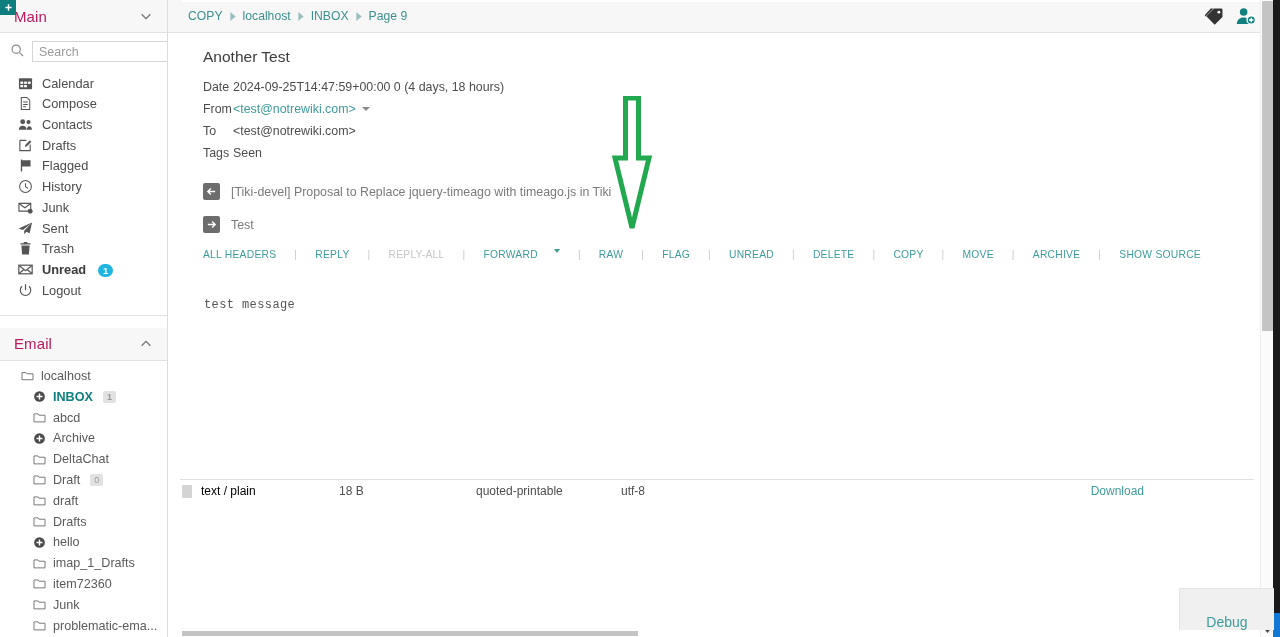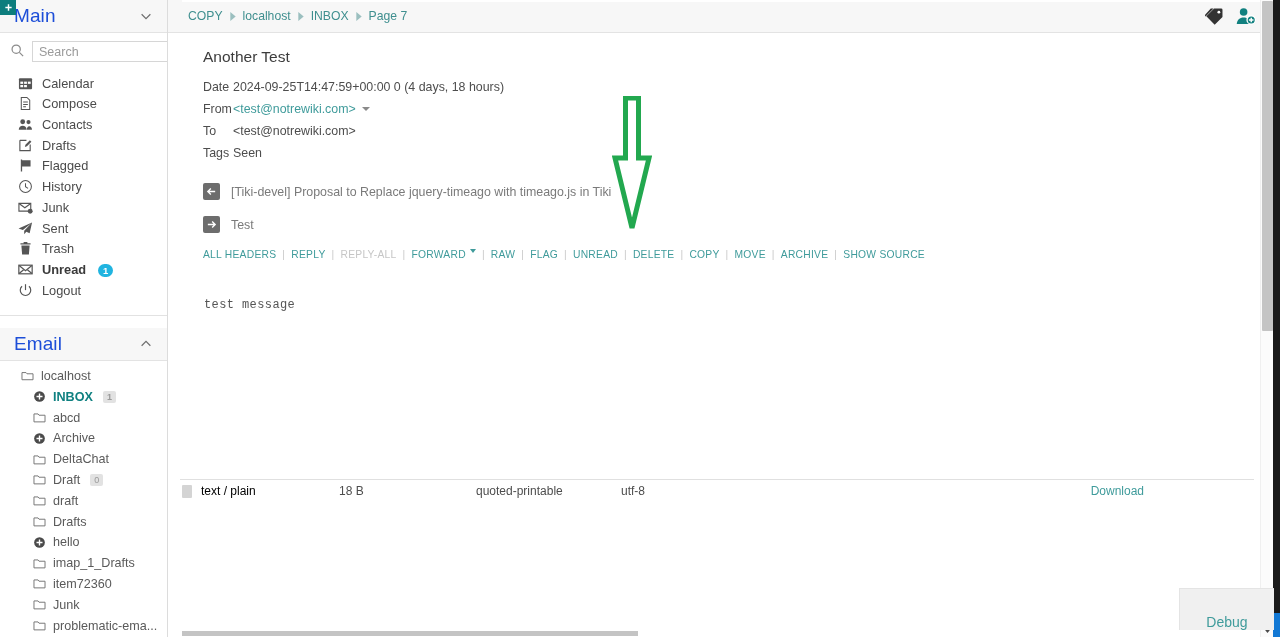--- a/index.html
+++ b/index.html
@@ -28,22 +28,22 @@
     height: 33px;
     display: flex;
     align-items: center;
     justify-content: space-between;
     padding: 0 14px 0 14px;
     background: #f7f7f7;
     border-bottom: 1px solid #e3e3e3;
     position: relative;
   }
   .panel-head .ptitle {
-    font-size: 19px;
-    color: #1d4ed8;
+    font-size: 15px;
+    color: #be185d;
     letter-spacing: .1px;
   }
   .chev { width: 14px; height: 14px; color: #6f6f6f; display:block; }
   .corner-badge {
     position: absolute;
     left: 0; top: 0;
     width: 16px; height: 15px;
     background: #0d7d7d;
     display: flex; align-items: center; justify-content: center;
     z-index: 30;
@@ -182,21 +182,21 @@
     cursor: pointer;
   }
   .navbtn svg { width: 11px; height: 11px; color: #fff; display:block; }
   .navtxt { color: #7a7a7a; font-size: 12.4px; }
 
   .actions {
     margin: 13px 0 0 35px;
     display: flex; align-items: flex-start;
     font-size: 10.3px;
     letter-spacing: .25px;
-    gap: 0;
+    gap: 12px;
   }
   .actions a {
     color: #3f9b9b;
     text-decoration: none;
     cursor: pointer;
     white-space: nowrap;
   }
   .actions a.disabled { color: #c6c6c6; cursor: default; }
   .apipe { color: #c9c9c9; padding: 0 6px; }
   .fwd-caret {
@@ -626,21 +626,21 @@
         <svg class="crumb-sep" viewBox="0 0 8 10" fill="currentColor">
             <path d="M1 0 L7 5 L1 10 Z"></path>
           </svg>
       </span>
       <span class="crumb">INBOX</span>
       <span>
         <svg class="crumb-sep" viewBox="0 0 8 10" fill="currentColor">
             <path d="M1 0 L7 5 L1 10 Z"></path>
           </svg>
       </span>
-      <span class="crumb last">Page 7</span>
+      <span class="crumb last">Page 9</span>
 
       <div class="topicons">
         <span>
           <svg width="19" height="19" viewBox="0 0 20 20" fill="#333333">
             <path d="M9.6 1.6 H17 a1.4 1.4 0 0 1 1.4 1.4 v7.4 L10.2 18.6 1.4 9.8 Z"></path>
             <circle cx="14.6" cy="5.4" r="1.5" fill="#ffffff"></circle>
             <path d="M6.1 1.6 H9 L0.6 10 a1.6 1.6 0 0 1 0-2.3 Z"></path>
           </svg>
         </span>
         <span>

